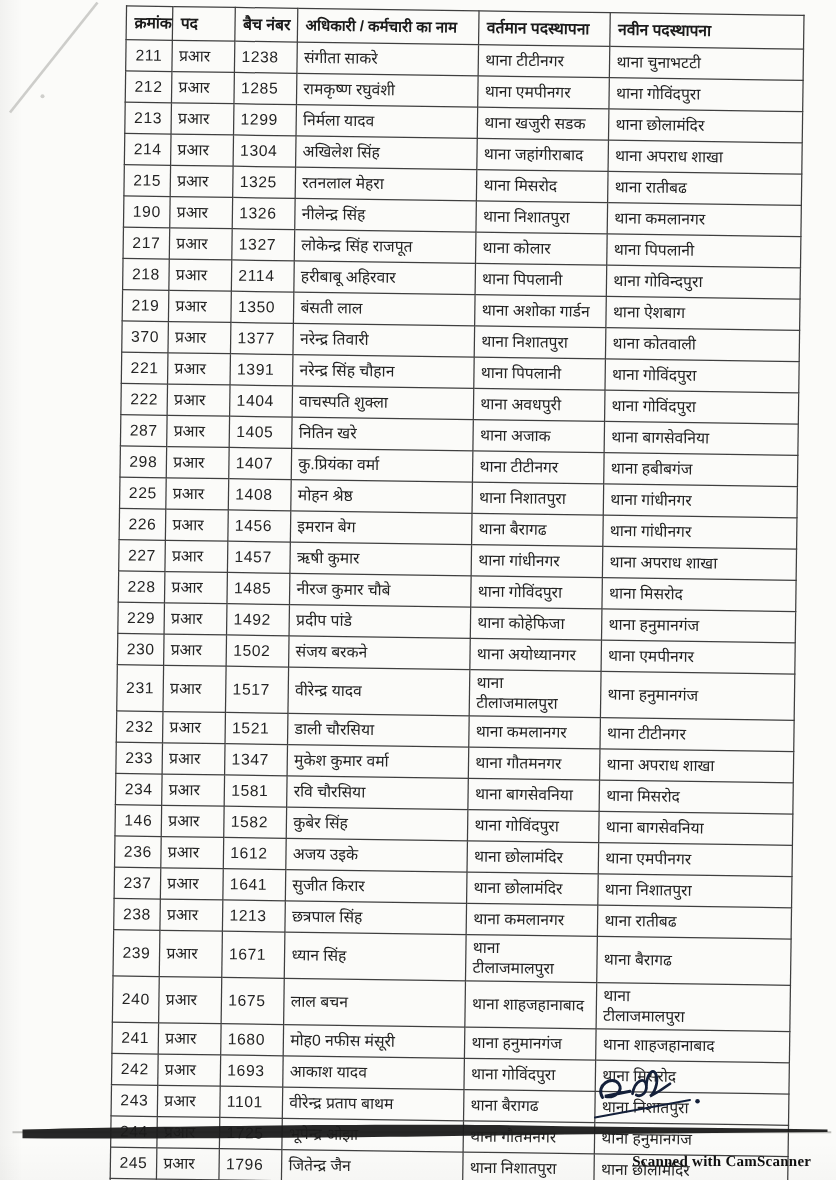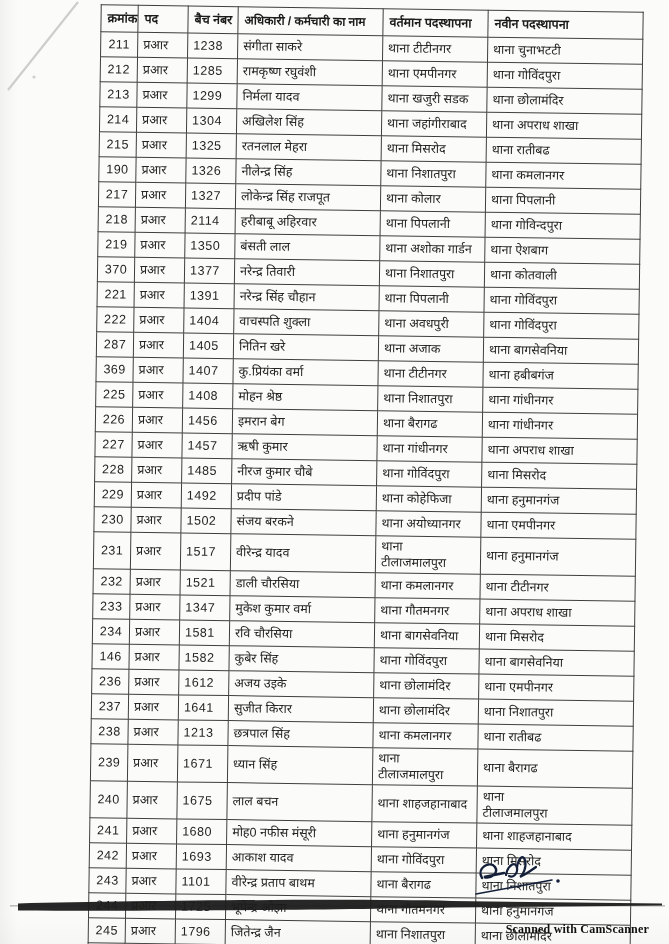--- a/index.html
+++ b/index.html
@@ -190,21 +190,21 @@
         </tr>
         <tr>
           <td class="col-0">287</td>
           <td class="col-1">प्रआर</td>
           <td class="col-2">1405</td>
           <td class="col-3">नितिन खरे</td>
           <td class="col-4">थाना अजाक</td>
           <td class="col-5">थाना बागसेवनिया</td>
         </tr>
         <tr>
-          <td class="col-0">369</td>
+          <td class="col-0">298</td>
           <td class="col-1">प्रआर</td>
           <td class="col-2">1407</td>
           <td class="col-3">कु.प्रियंका वर्मा</td>
           <td class="col-4">थाना टीटीनगर</td>
           <td class="col-5">थाना हबीबगंज</td>
         </tr>
         <tr>
           <td class="col-0">225</td>
           <td class="col-1">प्रआर</td>
           <td class="col-2">1408</td>

